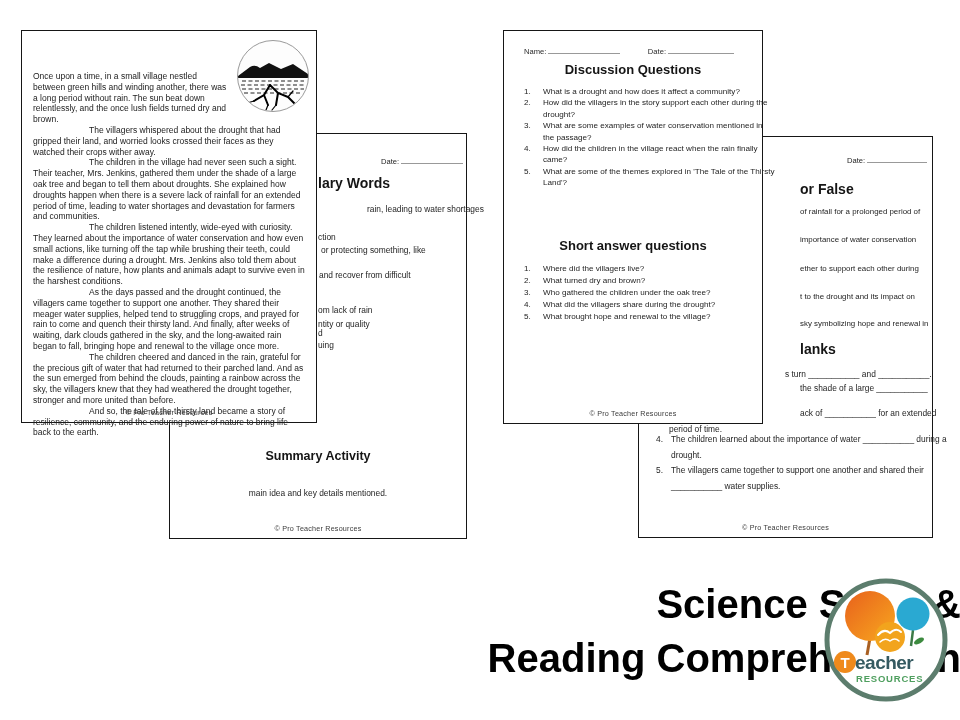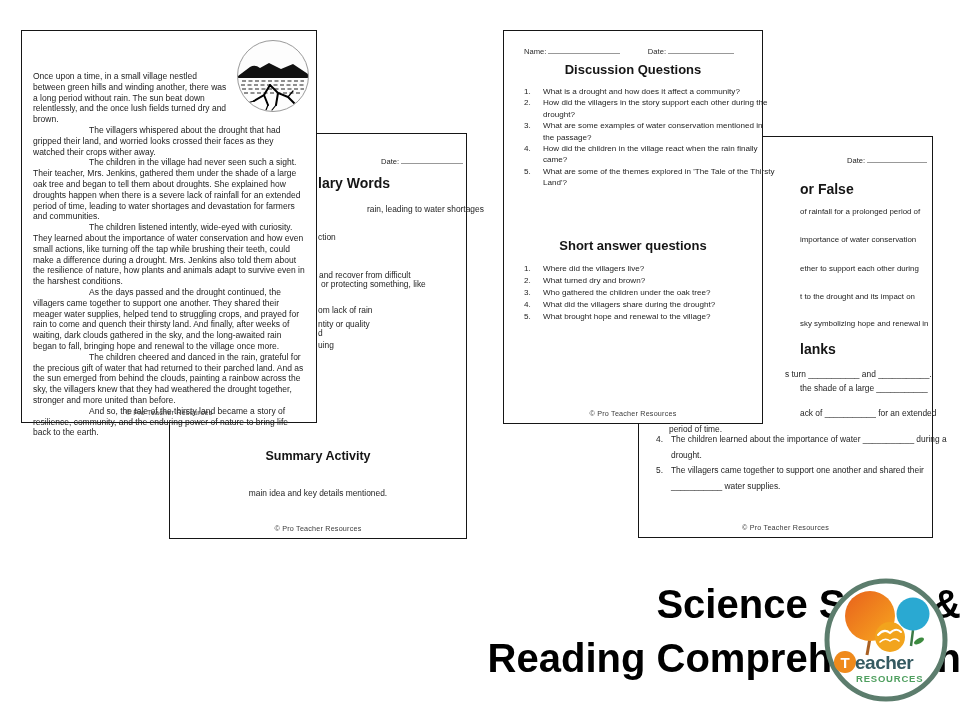--- a/index.html
+++ b/index.html
@@ -105,21 +105,21 @@
   <div class="page-footer">© Pro Teacher Resources</div>
 </div>
 
 <div class="page" id="pageB">
   <div class="frag" style="left:211px; top:22px; font-size:7.6px;">
     <span>Date:</span><span class="uline" style="width:62px;"></span>
   </div>
   <div class="frag frag-b" style="left:148px; top:41px;">lary Words</div>
   <div class="frag" style="left:152px; top:70px;margin-left:45px;">rain, leading to water shortages</div>
   <div class="frag" style="left:148px; top:98px;">ction</div>
-  <div class="frag" style="left:151px; top:111px;margin-top:34px;">or protecting something, like</div>
+  <div class="frag" style="left:151px; top:111px;">or protecting something, like</div>
   <div class="frag" style="left:149px; top:136px;">and recover from difficult</div>
   <div class="frag" style="left:148px; top:159px;margin-top:26px;">ntity or quality</div>
   <div class="frag" style="left:148px; top:171px;">om lack of rain</div>
   <div class="frag" style="left:148px; top:194px;">d</div>
   <div class="frag" style="left:148px; top:206px;">uing</div>
 
   <div class="ws-heading" style="top:315px; font-size:12.5px;">Summary Activity</div>
   <div class="frag frag-c" style="top:354px;">main idea and key details mentioned.</div>
 
   <div class="page-footer">© Pro Teacher Resources</div>

